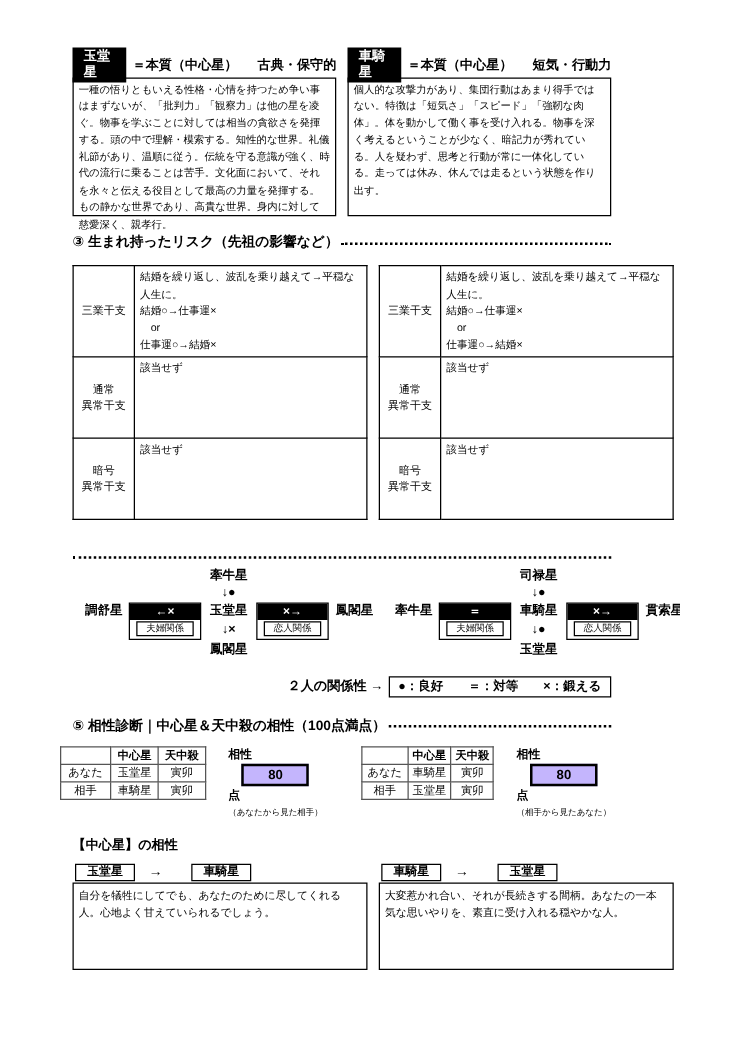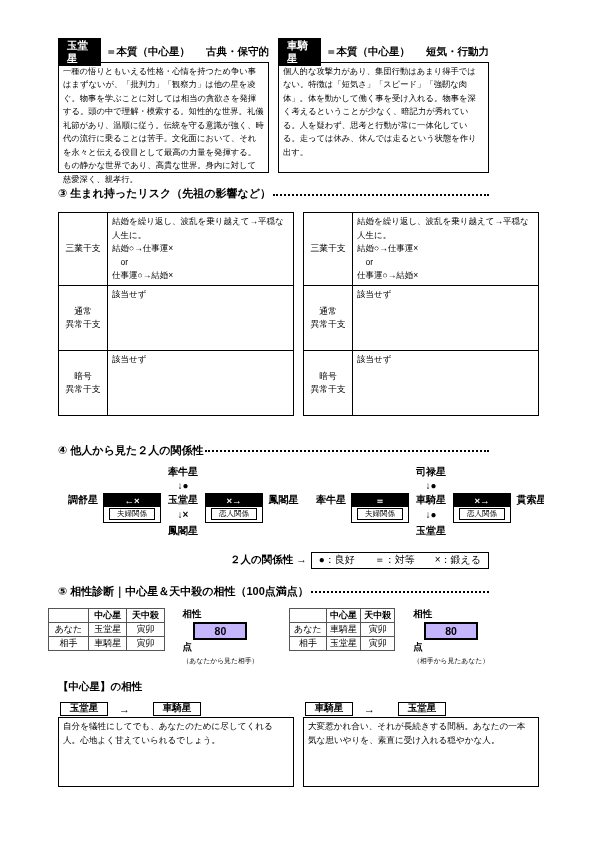--- a/index.html
+++ b/index.html
@@ -54,21 +54,21 @@
   .d-rel-left{grid-column:2;}
   .d-rel-right{grid-column:4;}
   .d-relsym{background:#000;color:#fff;height:13px;display:flex;
     align-items:center;justify-content:center;font-size:9.5px;font-weight:700;}
   .d-rellabel{margin:1px 5px 2px;border:1px solid #000;font-size:7.5px;
     font-weight:400;line-height:10px;text-align:center;}
   .legend-row{display:flex;align-items:center;margin:15px 0 0 172px;gap:4px;}
   .legend-label{font-size:10.5px;font-weight:600;white-space:nowrap;}
   .legend-box{border:1.5px solid #000;width:237px;height:17px;box-sizing:border-box;
     display:flex;align-items:center;justify-content:center;
-    font-size:10px;font-weight:400;white-space:nowrap;}
+    font-size:10px;font-weight:700;white-space:nowrap;}
 
   
   .score-row{display:flex;margin-left:-10px;gap:19px;margin-top:9px;}
   .score-group{width:239px;display:flex;box-sizing:border-box;}
   .score-group.shift{padding-left:12px;}
   .score-table{border-collapse:collapse;table-layout:fixed;height:33px;}
   .score-table th,.score-table td{border:1px solid #555;text-align:center;
     font-size:9px;height:10px;padding:0 2px;}
   .score-table th{font-weight:600;}
   .score-table .rowlab{font-weight:400;}
@@ -84,21 +84,21 @@
   
   .sec6-title{font-weight:bold;font-size:10.5px;margin-top:14px;}
   .compat-row{margin-top:8px;}
   .compat-head{display:flex;align-items:center;height:14px;padding-left:2px;}
   .tab{border:1.2px solid #000;width:48px;height:14px;box-sizing:border-box;
     display:inline-flex;align-items:center;justify-content:center;
     font-size:9.5px;font-weight:600;background:#fff;}
   .c-arrow{margin:0 14px 0 11px;font-size:11px;}
   .tab2{margin-left:9px;}
   .compat-box{border:1.3px solid #000;height:70px;box-sizing:border-box;
-    margin-top:1px;padding:2px 4px;font-size:8.6px;line-height:1.65;width:236px;font-family:Liberation Mono, monospace;}
+    margin-top:1px;padding:2px 4px;font-size:8.6px;line-height:1.65;width:236px;}
 </style>
 </head>
 <body>
 
 <div class="page">
 
   <div class="row">
     <section class="col">
       <div class="profile-head">
         <span class="star-chip">玉堂星</span>
@@ -164,21 +164,20 @@
           <th>暗号
 異常干支</th>
           <td>該当せず</td>
         </tr>
       </tbody>
         </table>
     </div>
   </div>
 
   <div class="sec-head" style="margin-top:27px;">
-    <span class="sec-title">④ 他人から見た２人の関係性</span>
     <span class="dots"></span>
   </div>
   <div class="row diagrams-row">
     <div class="col">
       <div class="diagram">
         <div class="d-top">牽牛星</div>
         <div class="d-toparrow">↓●</div>
         <div class="d-left">調舒星</div>
         <div class="d-relunit d-rel-left">
           <div class="d-relsym">←×</div>

